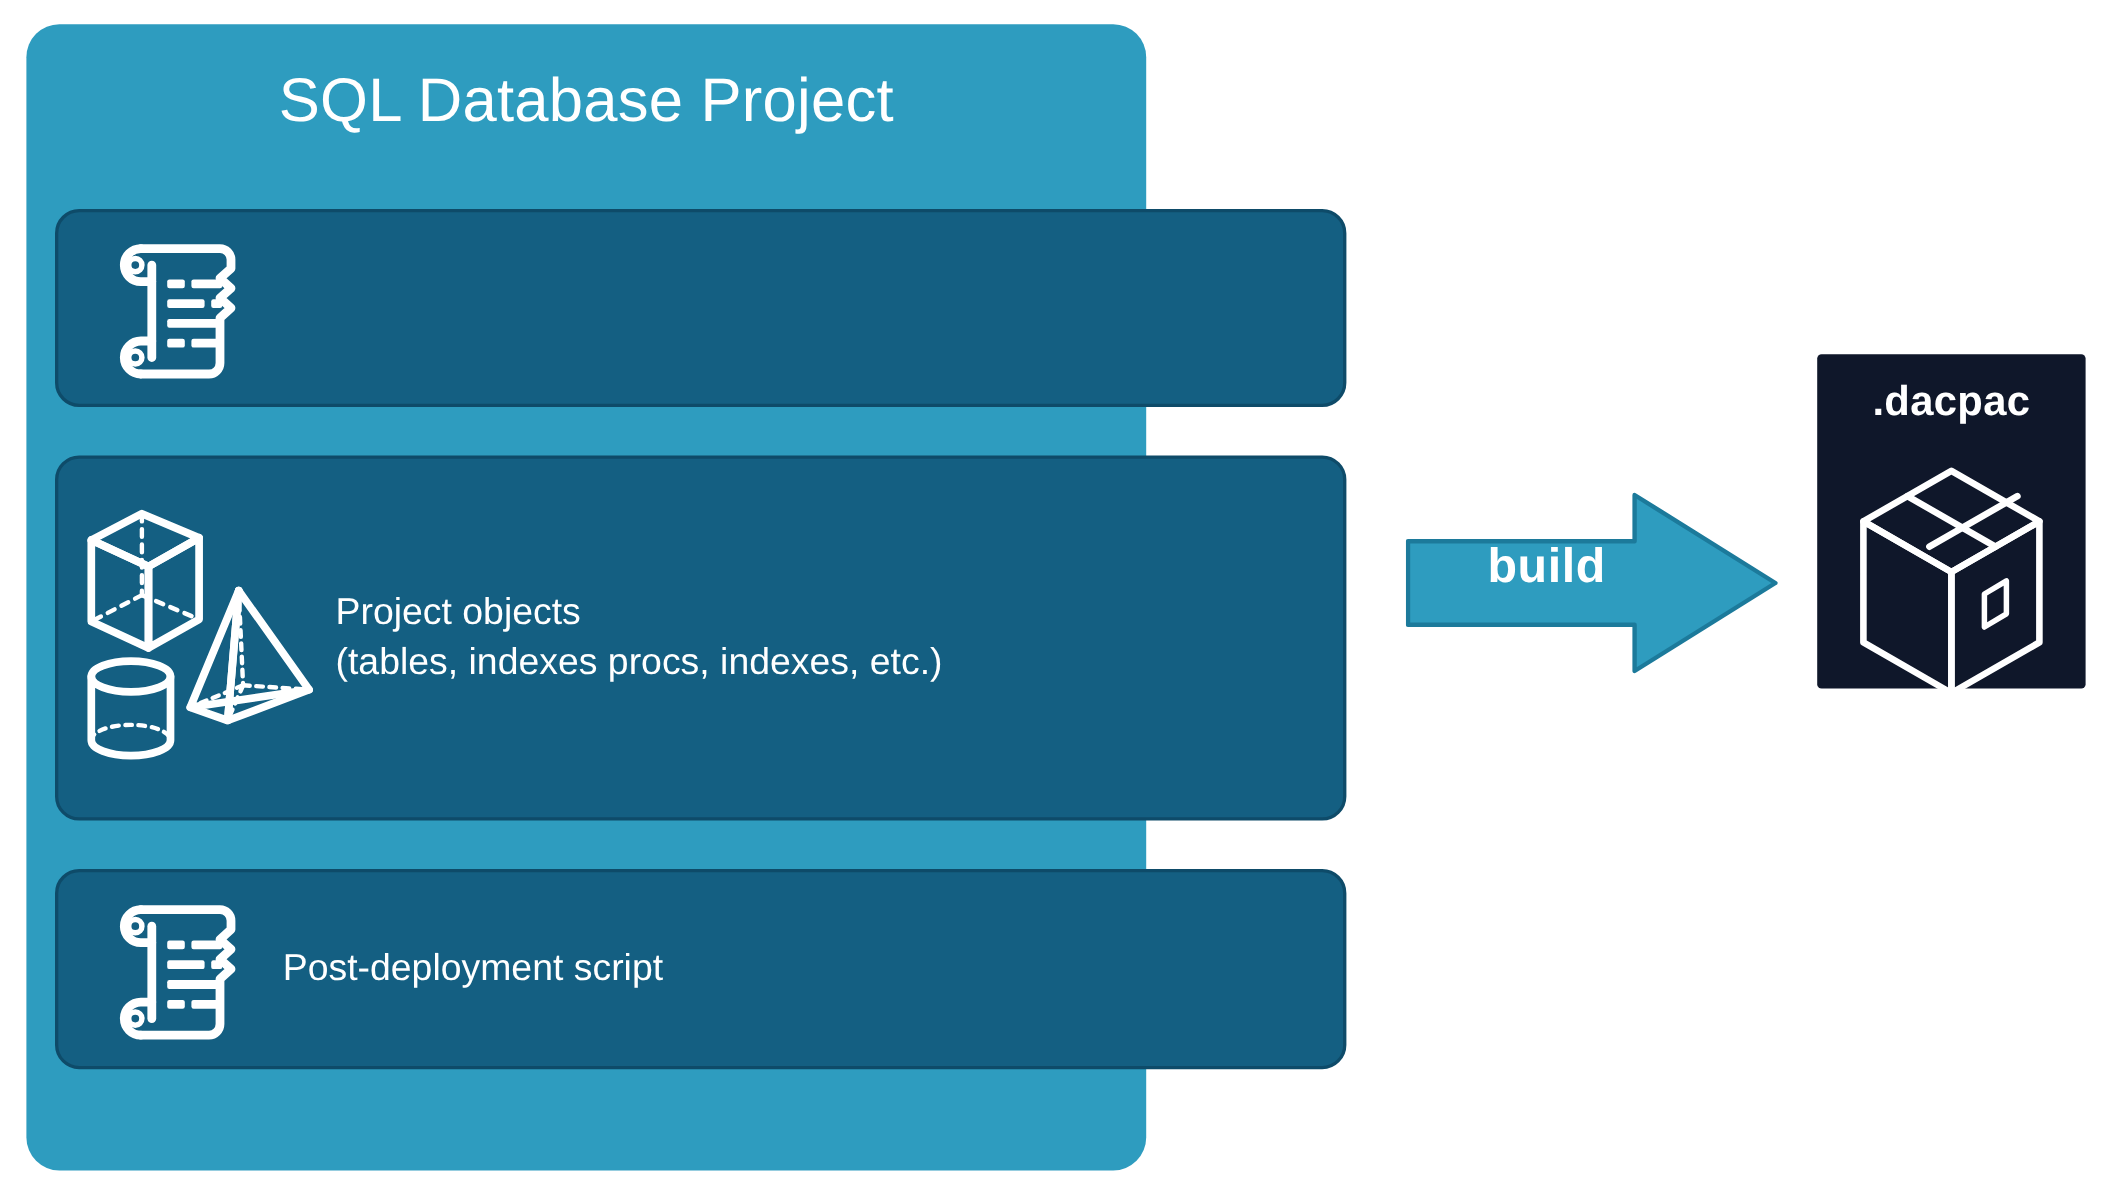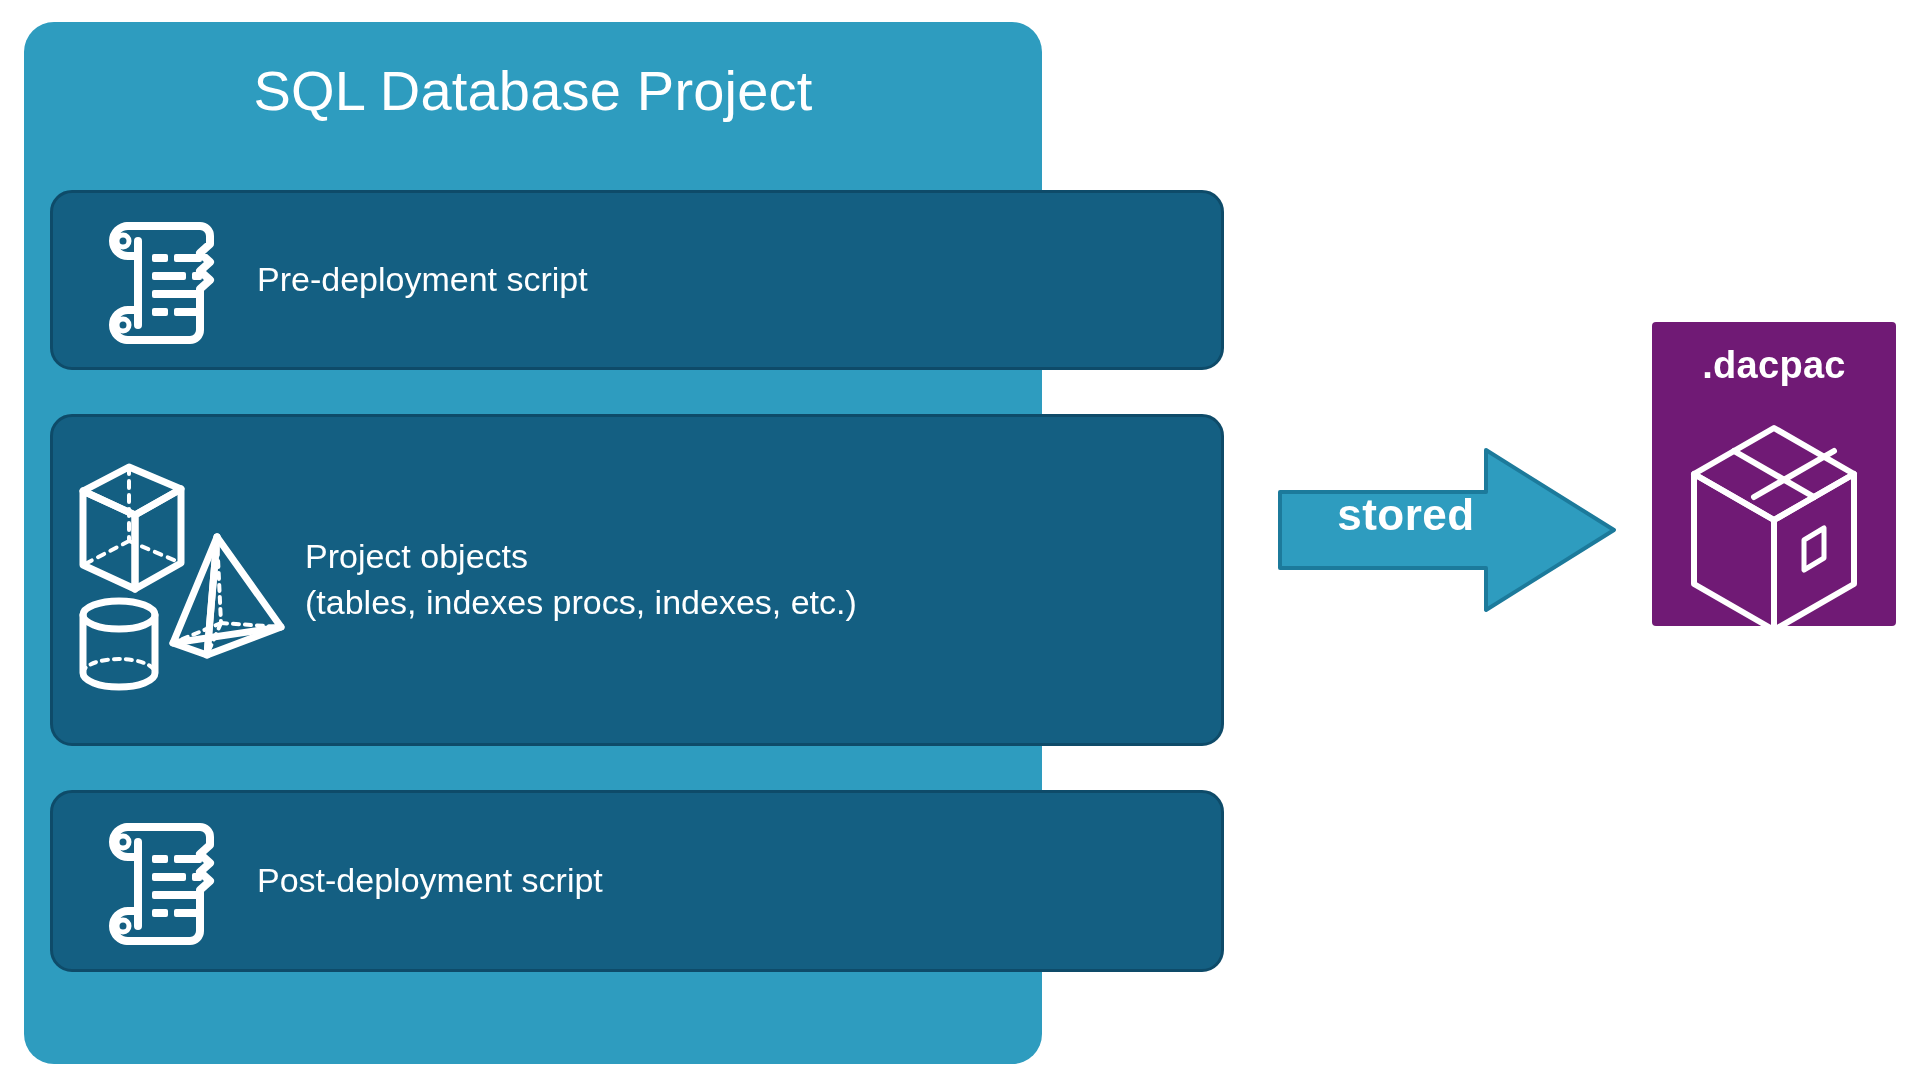--- a/index.html
+++ b/index.html
@@ -108,21 +108,21 @@
     letter-spacing: 0.5px;
   }
 
   
   .dacpac-card {
     position: absolute;
     left: 1652px;
     top: 322px;
     width: 244px;
     height: 304px;
-    background: #701a75;
+    background: #0f172a;
     border-radius: 4px;
     box-sizing: border-box;
   }
   .dacpac-title {
     position: absolute;
     left: 0;
     top: 22px;
     width: 100%;
     text-align: center;
     color: #ffffff;
@@ -162,21 +162,20 @@
 
           <rect x="60" y="44" width="16" height="8" rx="2" fill="#ffffff"></rect>
           <rect x="82" y="44" width="28" height="8" rx="2" fill="#ffffff"></rect>
           <rect x="60" y="62" width="34" height="8" rx="2" fill="#ffffff"></rect>
           <rect x="100" y="62" width="10" height="8" rx="2" fill="#ffffff"></rect>
           <rect x="60" y="80" width="50" height="8" rx="2" fill="#ffffff"></rect>
           <rect x="60" y="98" width="16" height="8" rx="2" fill="#ffffff"></rect>
           <rect x="82" y="98" width="28" height="8" rx="2" fill="#ffffff"></rect>
         </svg>
       </div>
-      <div class="card-label">Pre-deployment script</div>
     </div>
 
     <div class="inner-card card-objs">
       <div class="card-icon icon-shapes-wrap">
         <svg width="230" height="250" viewBox="0 0 230 250" fill="none" aria-hidden="true">
 
           <g stroke="#ffffff" stroke-width="7" stroke-linejoin="round" stroke-linecap="round" fill="none">
 
             <path d="M16 36 L62 12 L114 34 L68 60 Z"></path>
 
@@ -237,21 +236,21 @@
       <div class="card-label">Post-deployment script</div>
     </div>
 
   </div>
 
   <div class="build-arrow">
     <svg width="340" height="180" viewBox="0 0 340 180" fill="none" aria-hidden="true">
       <path d="M2 52 H208 V10 L336 90 L208 170 V128 H2 Z" fill="#2E9CBF" stroke="#1C7A9B" stroke-width="4" stroke-linejoin="round"></path>
     </svg>
   </div>
-  <div class="build-arrow-label">stored</div>
+  <div class="build-arrow-label">build</div>
 
   <div class="dacpac-card">
     <div class="dacpac-title">.dacpac</div>
 
     <div class="dacpac-icon">
       <svg width="182" height="230" viewBox="0 0 182 230" fill="none" aria-hidden="true">
         <g stroke="#ffffff" stroke-width="6" stroke-linejoin="round" stroke-linecap="round" fill="none">
 
           <path d="M91 10 L171 56 L91 102 L11 56 Z"></path>
 

